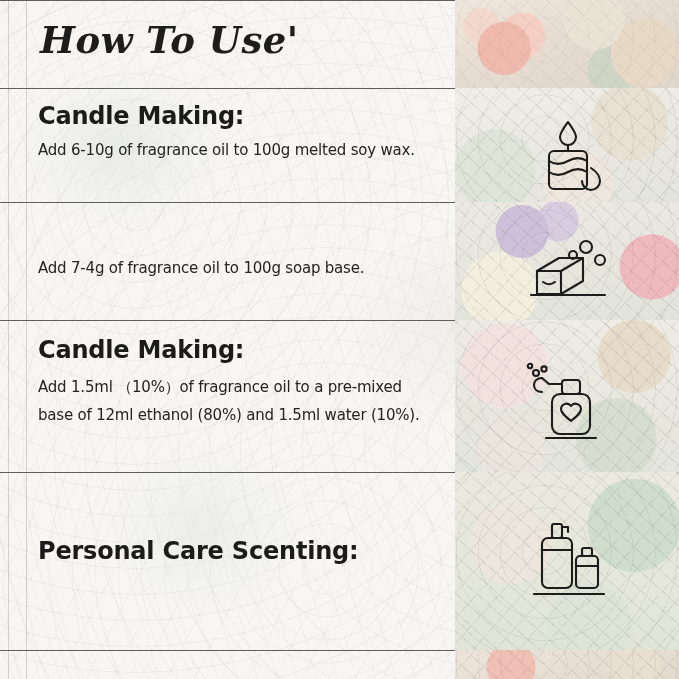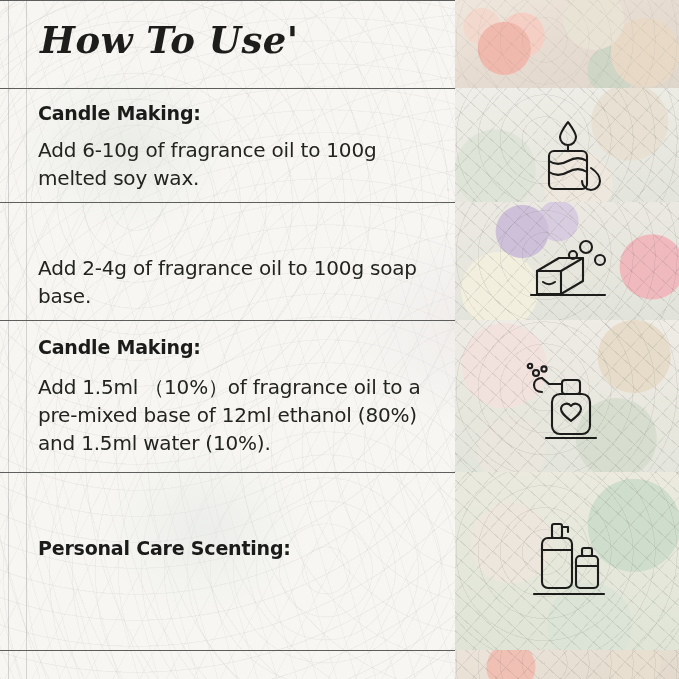--- a/index.html
+++ b/index.html
@@ -180,31 +180,31 @@
     font-weight: 700;
     font-size: 37px;
     color: #1d1d1b;
     letter-spacing: 0.5px;
   }
 
   .sec-head {
     position: absolute;
     left: 38px;
     font-family: "DejaVu Sans", sans-serif;
-    font-size: 19px;
+    font-size: 24px;
     font-weight: 600;
     color: #1b1b1a;
     letter-spacing: -0.2px;
   }
   .sec-body {
     position: absolute;
     left: 38px;
     width: 400px;
     font-family: "DejaVu Sans", sans-serif;
-    font-size: 20px;
+    font-size: 15px;
     line-height: 28px;
     color: #23231f;
     letter-spacing: -0.2px;
   }
 </style>
 </head>
 <body>
 
 <div id="page">
 
@@ -284,21 +284,21 @@
 
     <div class="title">How To Use'</div>
 
     <div class="hrule" style="top:88px;"></div>
 
     <div class="sec-head" style="top:102px;">Candle Making:</div>
     <div class="sec-body" style="top:136px;">Add 6-10g of fragrance oil to 100g melted soy wax.</div>
 
     <div class="hrule" style="top:202px;"></div>
 
-    <div class="sec-body" style="top:254px;">Add 2-4g of fragrance oil to 100g soap base.</div>
+    <div class="sec-body" style="top:254px;">Add 7-4g of fragrance oil to 100g soap base.</div>
 
     <div class="hrule" style="top:320px;"></div>
 
     <div class="sec-head" style="top:336px;">Candle Making:</div>
     <div class="sec-body" style="top:362px;margin-top:11px;">Add 1.5ml （10%）of fragrance oil to a pre-mixed base of 12ml ethanol (80%) and 1.5ml water (10%).</div>
 
     <div class="hrule" style="top:472px;"></div>
 
     <div class="sec-head" style="top:489px;margin-top:48px;">Personal Care Scenting:</div>
 

